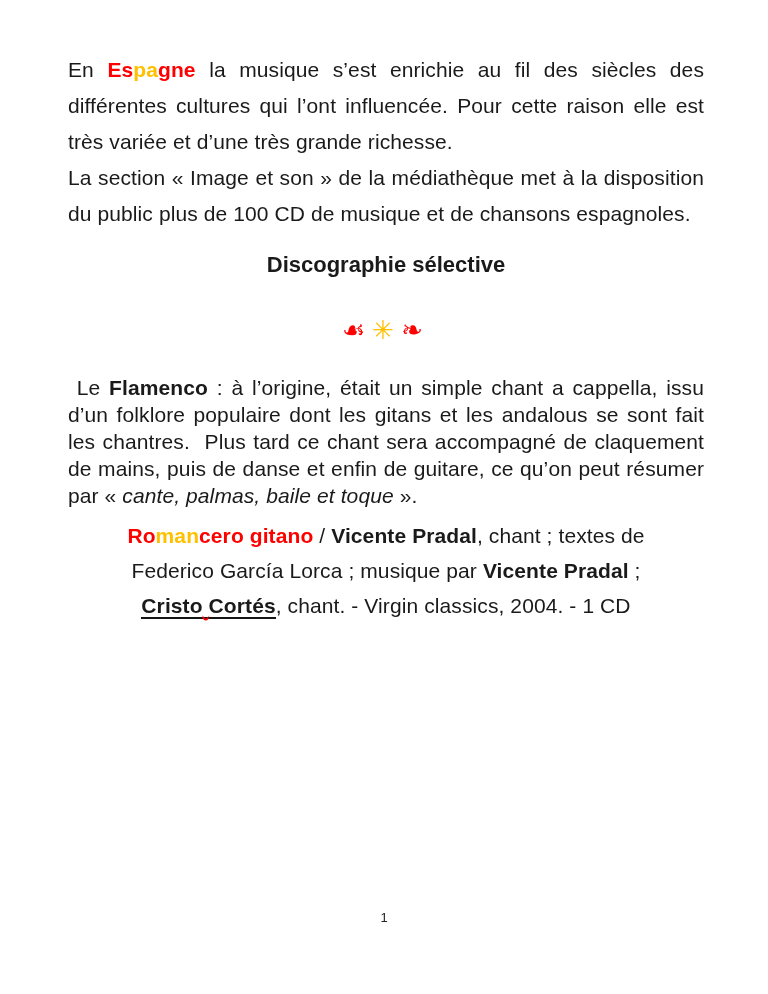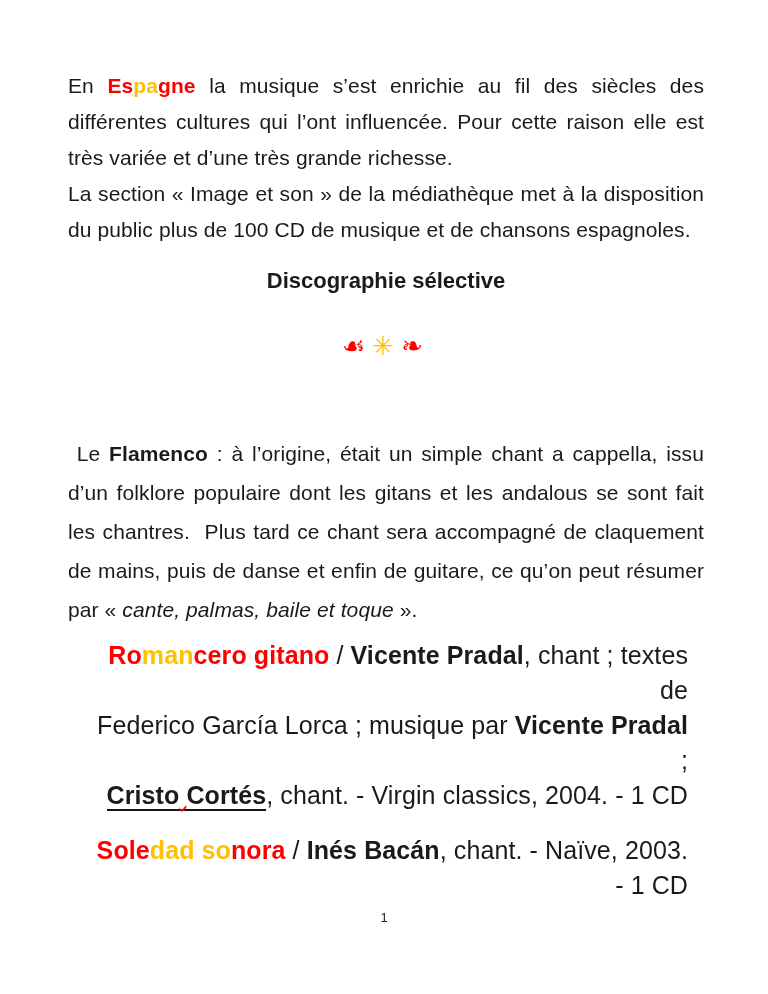--- a/index.html
+++ b/index.html
@@ -4,35 +4,35 @@
 <style>
   html, body { margin: 0; padding: 0; }
   body {
     width: 768px; height: 994px;
     background: #ffffff;
     font-family: "Liberation Sans", "DejaVu Sans", sans-serif;
     color: var(--text, #1a1a1a);
     position: relative;
     overflow: hidden;
   }
-  .doc { position: absolute; left: 68px; top: 68px; width: 636px; }
+  .doc { position: absolute; left: 68px; top: 52px; width: 636px; }
   .para {
     font-size: 21px; line-height: 36px;
     text-align: justify; margin: 0; font-weight: 400;
     letter-spacing: 0.1px;
   }
   .heading {
     font-size: 22px; line-height: 36px; font-weight: 700;
     text-align: center; margin: 15px;
   }
   .ornament { margin-top: 30px; text-align: center; letter-spacing: 7px; line-height: 32px; }
   .orn { font-size: 26px; vertical-align: middle; font-weight: 700; }
-  .flamenco { margin-top: 72px; line-height: 39px; }
+  .flamenco { margin-top: 28px; line-height: 27px; }
   .entry {
-    font-size: 25px; line-height: 35px; text-align: right; margin: 16px;
+    font-size: 21px; line-height: 35px; text-align: center; margin: 8px;
     letter-spacing: 0.1px;
   }
   .entry-1 { margin-top: 9px; }
   .entry-2 { margin-top: 12px; }
   .entry-3 { margin-top: 20px; }
   .b { font-weight: 700; }
   .i { font-style: italic; }
   .red { color: var(--title-red, #ff0000); }
   .gold { color: var(--title-gold, #ffc000); }
   .u { border-bottom: 2.5px solid #151515; }
@@ -57,17 +57,16 @@
 
   <h2 class="heading">Discographie sélective</h2>
 
   <div class="ornament"><span class="orn red">☙</span><span class="orn gold">✳</span><span class="orn red">❧</span></div>
 
   <p class="para flamenco"><span>&nbsp;Le </span><span class="b">Flamenco</span><span> : à l’origine, était un simple chant a cappella, issu d’un folklore populaire dont les gitans et les andalous se sont fait les chantres.&nbsp; Plus tard ce chant sera accompagné de claquement de mains, puis de danse et enfin de guitare, ce qu’on peut résumer par « </span><span class="i">cante, palmas, baile et toque</span><span> ».</span></p>
 
   <p class="entry entry-1"><span class="b red">Ro</span><span class="b gold">man</span><span class="b red">cero gitano</span><span> / </span><span class="b">Vicente Pradal</span><span>, chant ; textes de</span><br><span>Federico García Lorca ; musique par </span><span class="b">Vicente Pradal</span><span> ;</span><br><span class="b u">Cristo</span><span class="b u sq"> </span><span class="b u">Cortés</span><span>, chant. - Virgin classics, 2004. - 1 CD</span></p>
 
 
-  <p class="entry entry-3"><span class="b red">Sole</span><span class="b gold">dad so</span><span class="b red">nora</span><span> / </span><span class="b">Inés Bacán</span><span>, chant. - Naïve, 2003. - 1 CD</span></p>
 
 </div>
 
 <div class="page-number">1</div>
 
 </body></html>

